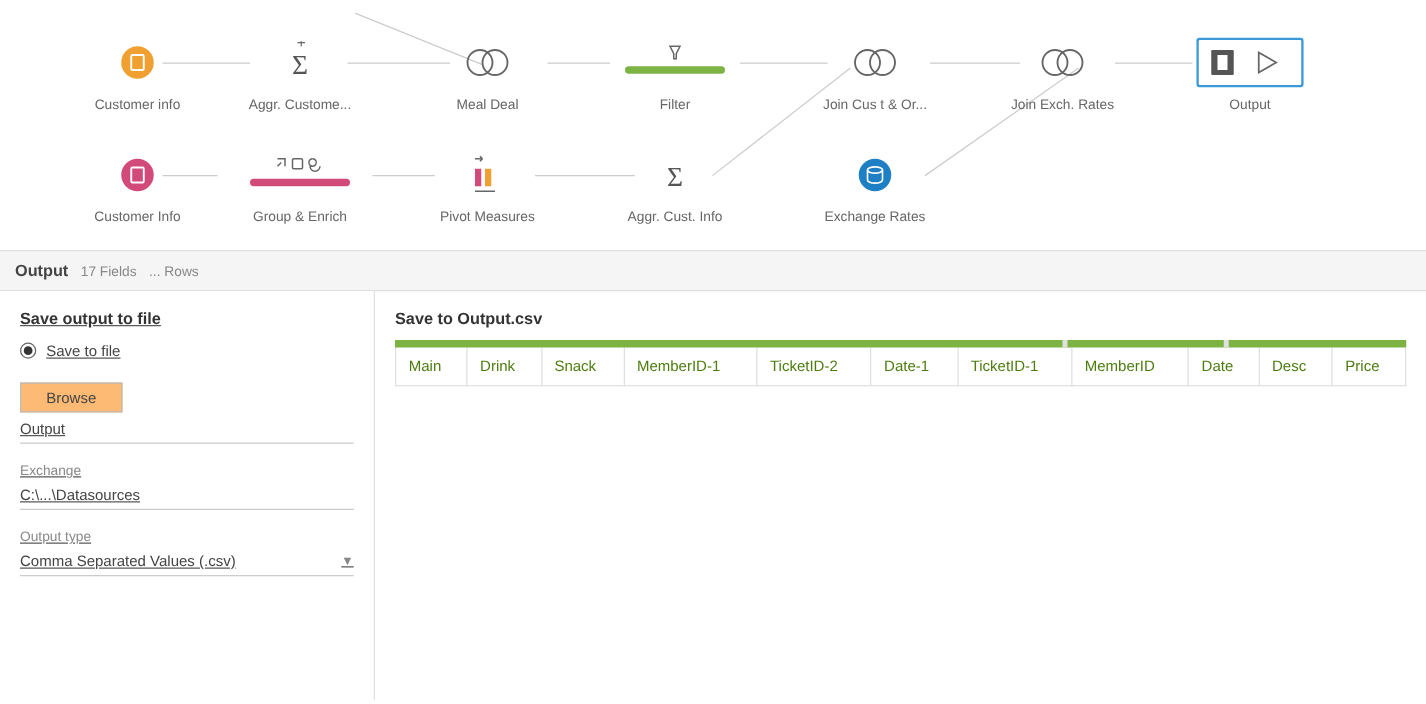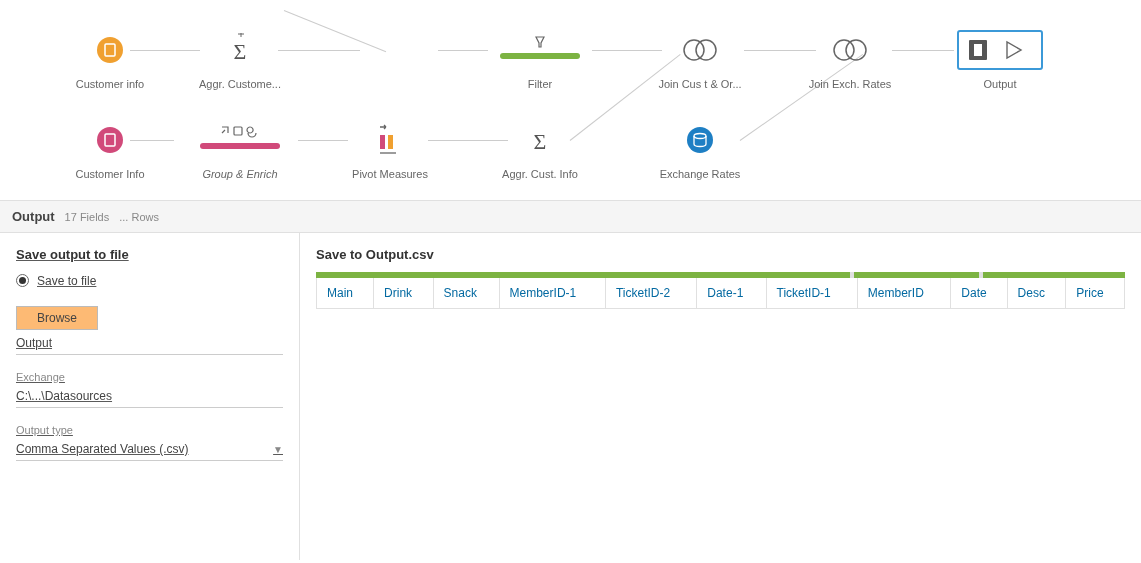--- a/index.html
+++ b/index.html
@@ -27,21 +27,21 @@
 .caret { font-size:10px; color:#888; }
 
 .main-panel { flex:1; padding:14px 16px; overflow:hidden; }
 .main-title { font-weight:600; color:#333; font-size:13px; margin-bottom:10px; }
 .green-bar { height:6px; background:#7cb342; margin-bottom:0; position:relative; }
 .green-bar::before, .green-bar::after { content:""; position:absolute; top:0; width:4px; height:6px; background:#e0e0e0; }
 .green-bar::before { left:66%; }
 .green-bar::after { left:82%; }
 
 .data-table { border-collapse:collapse; width:100%; table-layout:auto; }
-.data-table th { border:1px solid #e0e0e0; border-top:none; padding:8px 10px; font-weight:400; font-size:12px; color:#0369a1; text-align:left; background:#fff; white-space:nowrap; }
+.data-table th { border:1px solid #e0e0e0; border-top:none; padding:8px 10px; font-weight:400; font-size:12px; color:#4d7c0f; text-align:left; background:#fff; white-space:nowrap; }
 
 .edge { position:absolute; background:#ccc; height:1px; }
 
 svg { display:block; }
 </style>
 </head>
 <body>
 
 <div class="flow-canvas">
 
@@ -73,20 +73,29 @@
     </div>
     <div class="flow-node" style="left: 190px; top: 30px;">
       <div class="flow-icon-wrap">
         <svg width="40" height="34">
           <path d="M18 0 L24 0 M21 0 L21 6 M18 3 L24 3" stroke="#666" stroke-width="1" fill="none" transform="translate(0,-2)"></path>
           <text x="20" y="26" font-size="22" text-anchor="middle" fill="#555" font-family="serif">Σ</text>
         </svg>
       </div>
       <div class="flow-label">Aggr. Custome...</div>
     </div>
+    <div class="flow-node" style="left: 340px; top: 30px;">
+      <div class="flow-icon-wrap">
+        <svg width="40" height="28">
+          <circle cx="14" cy="14" r="10" fill="none" stroke="#666" stroke-width="1.5"></circle>
+          <circle cx="26" cy="14" r="10" fill="none" stroke="#666" stroke-width="1.5"></circle>
+        </svg>
+      </div>
+      <div class="flow-label">Meal Deal</div>
+    </div>
     <div class="flow-node" style="left: 490px; top: 30px;">
       <div class="flow-icon-wrap">
         <svg width="100" height="30">
           <path d="M46 2 L54 2 L51 8 L51 12 L49 12 L49 8 Z" fill="none" stroke="#666" stroke-width="1.2"></path>
           <rect x="10" y="18" width="80" height="6" rx="3" fill="#7cb342"></rect>
         </svg>
       </div>
       <div class="flow-label">Filter</div>
     </div>
     <div class="flow-node" style="left: 650px; top: 30px;">
@@ -120,21 +129,21 @@
     </div>
     <div class="flow-node" style="left: 60px; top: 120px;">
       <div class="flow-icon-wrap">
         <svg width="28" height="28">
           <circle cx="14" cy="14" r="13" fill="#d14a7a"></circle>
           <rect x="9" y="8" width="10" height="12" rx="1" fill="none" stroke="#fff" stroke-width="1.5"></rect>
         </svg>
       </div>
       <div class="flow-label">Customer Info</div>
     </div>
-    <div class="flow-node" style="left: 190px; top: 120px; font-style: italic;">
+    <div class="flow-node" style="left: 190px; top: 120px;">
       <div class="flow-icon-wrap">
         <svg width="100" height="30">
           <g transform="translate(30,0)" stroke="#666" stroke-width="1.2" fill="none">
             <path d="M2 2 L8 2 L8 8 M5 5 L2 8"></path>
             <rect x="14" y="2" width="8" height="8" rx="1"></rect>
             <path d="M30 2 a3 3 0 1 0 0.1 0 M28 8 a4 4 0 0 0 8 0"></path>
           </g>
           <rect x="10" y="18" width="80" height="6" rx="3" fill="#d14a7a"></rect>
         </svg>
       </div>

